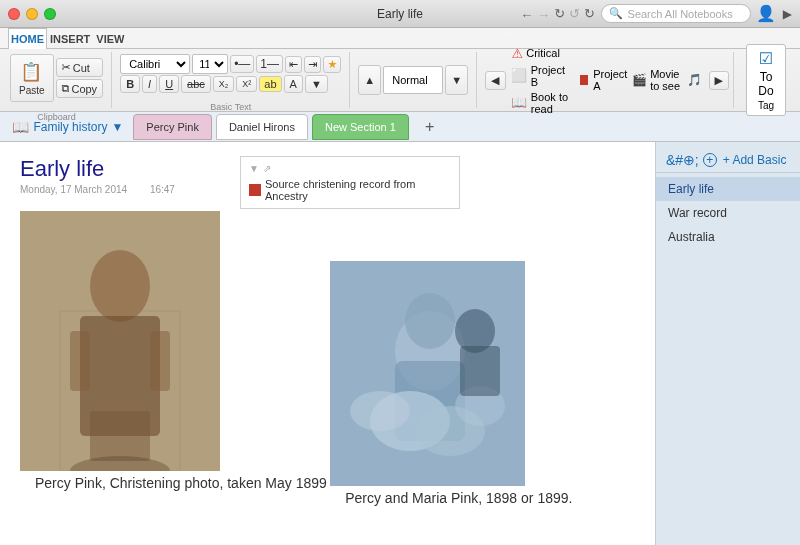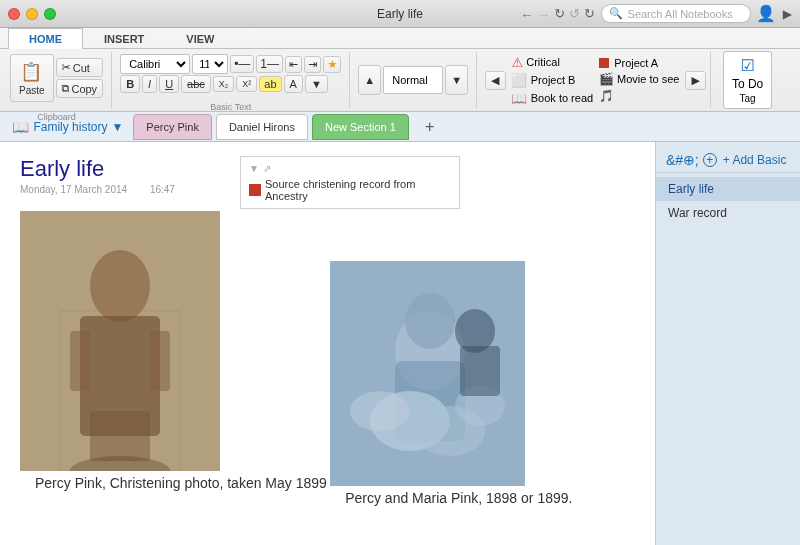--- a/index.html
+++ b/index.html
@@ -41,21 +41,21 @@
       background: linear-gradient(to bottom, #f5f5f5, #ebebeb);
       border-bottom: 1px solid #c0c0c0;
     }
     .ribbon-tabs {
       display: flex;
       gap: 0;
       padding: 0 8px;
       border-bottom: 1px solid #c0c0c0;
     }
     .ribbon-tab {
-      padding: 4px 20px;
+      padding: 4px 2px;
       font-size: 11px;
       font-weight: 600;
       color: #444;
       cursor: pointer;
       border: 1px solid transparent;
       border-bottom: none;
       margin-bottom: -1px;
     }
     .ribbon-tab.active {
       background: #fff;
@@ -397,21 +397,21 @@
         </div>
         <div class="tag-item">
           <span style="color:#f5c518;font-size:13px;">⬜</span>
           <span>Project B</span>
         </div>
         <div class="tag-item">
           <span style="color:#4a7fc1;font-size:13px;">📖</span>
           <span>Book to read</span>
         </div>
       </div>
-      <div style="display:flex;flex-direction:column;gap:3px;">
+      <div style="display:flex;flex-direction:row;gap:3px;">
         <div class="tag-item">
           <span style="display:inline-block;width:10px;height:10px;background:#c0392b;margin-right:2px;"></span>
           <span>Project A</span>
         </div>
         <div class="tag-item">
           <span style="color:#555;font-size:12px;">🎬</span>
           <span>Movie to see</span>
         </div>
         <div class="tag-item">
           <span style="color:#555;font-size:12px;">🎵</span>
@@ -514,14 +514,15 @@
   </div>
 
   <div class="sidebar">
     <div class="add-page-btn">
       <span style="font-size:14px;color:#1a6eb5;">&amp;#⊕;</span>
       <span style="font-size:14px;border:1.5px solid #1a6eb5;border-radius:50%;width:14px;height:14px;display:inline-flex;align-items:center;justify-content:center;color:#1a6eb5;font-size:12px;">+</span>
       <span style="margin-left:2px;">+ Add Basic</span>
     </div>
     <div class="page-list-item active">Early life</div>
     <div class="page-list-item">War record</div>
+    <div class="page-list-item">Australia</div>
   </div>
 </div>
 
 </body></html>

